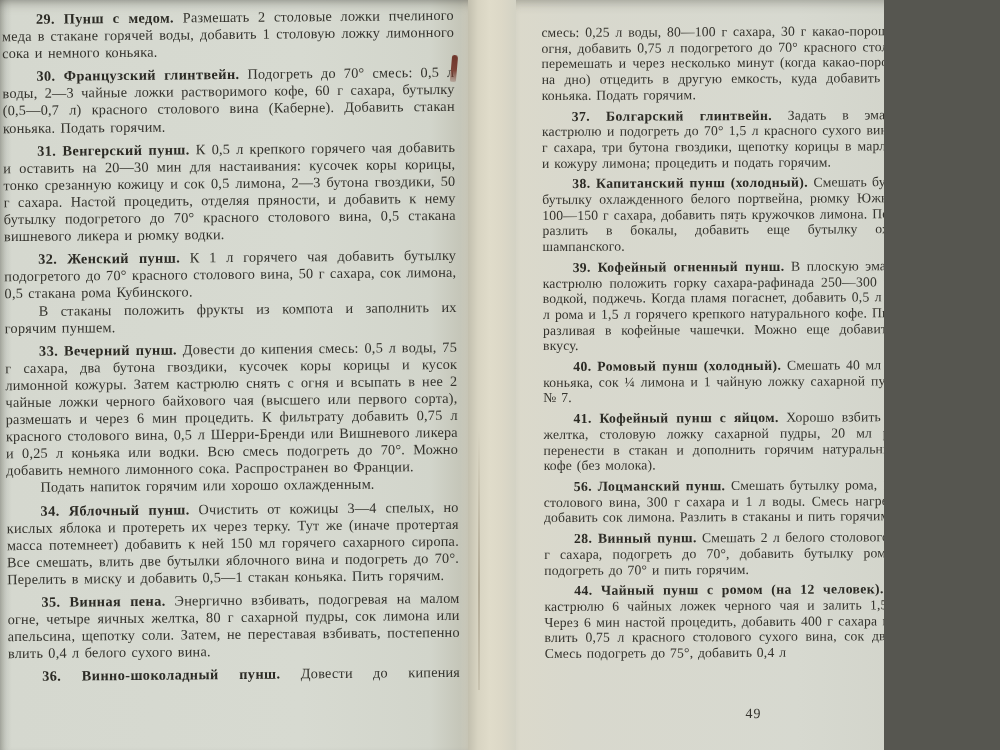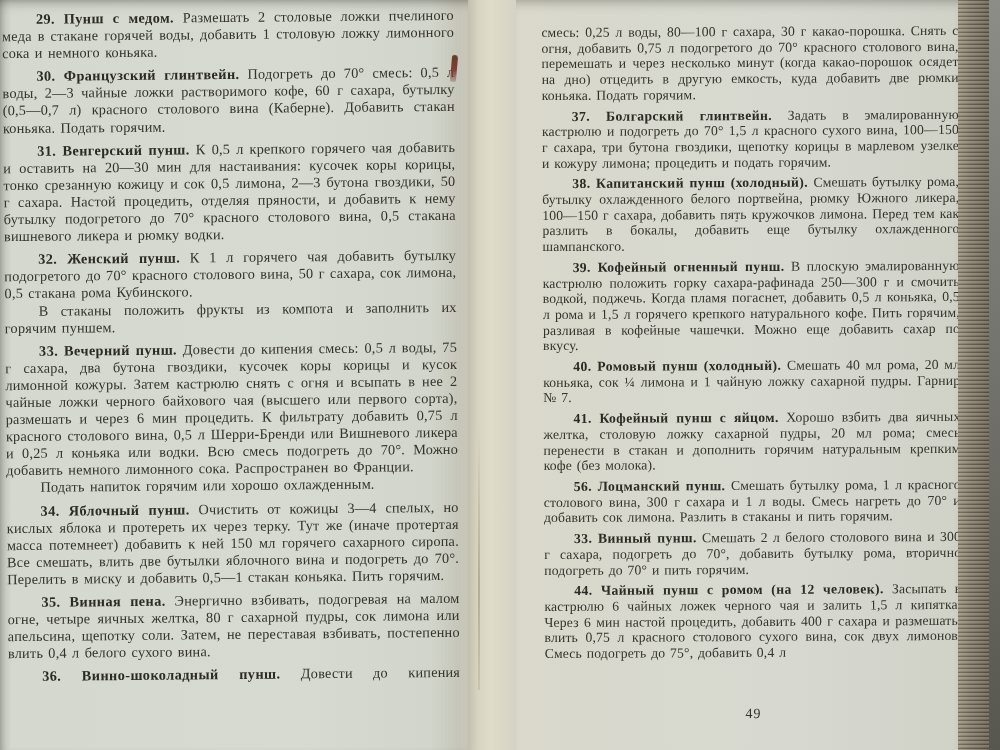--- a/index.html
+++ b/index.html
@@ -1,17 +1,17 @@
 <!DOCTYPE html>
 <html lang="ru"><head>
 <meta charset="utf-8">
 <style>
   html,body{margin:0;padding:0;background:#565650;}
   .scan{
-    position:relative;width:1000px;height:750px;overflow:hidden;
+    position:relative;width:884px;height:750px;overflow:hidden;
     background:#72726c;
     font-family:"Liberation Serif","DejaVu Serif",serif;
   }
   
   .page{position:absolute;top:0;height:750px;overflow:hidden;}
   .page-left{
     left:0;width:468px;
     background:linear-gradient(to right,#c9ccc3 0,#d5d8cf 12px,#d7dad1 300px,#d2d5cb 430px,#c5c6b9 460px,#cbc9ba 468px);
     box-shadow:inset 0 10px 12px -9px rgba(60,60,52,.55), inset 8px 0 10px -8px rgba(60,60,52,.5);
   }
@@ -156,21 +156,21 @@
         <span class="head">41. Кофейный пунш с яйцом.</span>
         <span>Хорошо взбить два яичных желтка, столовую ложку сахарной пудры, 20 мл рома; смесь перенести в стакан и дополнить горячим натуральным крепким кофе (без молока).</span>
       </p>
 
       <p class="para">
         <span class="head">56. Лоцманский пунш.</span>
         <span>Смешать бутылку рома, 1 л красного столового вина, 300 г сахара и 1 л воды. Смесь нагреть до 70° и добавить сок лимона. Разлить в стаканы и пить горячим.</span>
       </p>
 
       <p class="para">
-        <span class="head">33. Винный пунш.</span>
+        <span class="head">28. Винный пунш.</span>
         <span>Смешать 2 л белого столового вина и 300 г сахара, подогреть до 70°, добавить бутылку рома, вторично подогреть до 70° и пить горячим.</span>
       </p>
 
       <p class="para">
         <span class="head">44. Чайный пунш с ромом (на 12 человек).</span>
         <span>Засыпать в кастрюлю 6 чайных ложек черного чая и залить 1,5 л кипятка. Через 6 мин настой процедить, добавить 400 г сахара и размешать, влить 0,75 л красного столового сухого вина, сок двух лимонов. Смесь подогреть до 75°, добавить 0,4 л</span>
       </p>
 
       <div class="folio">49</div>
     </div>

